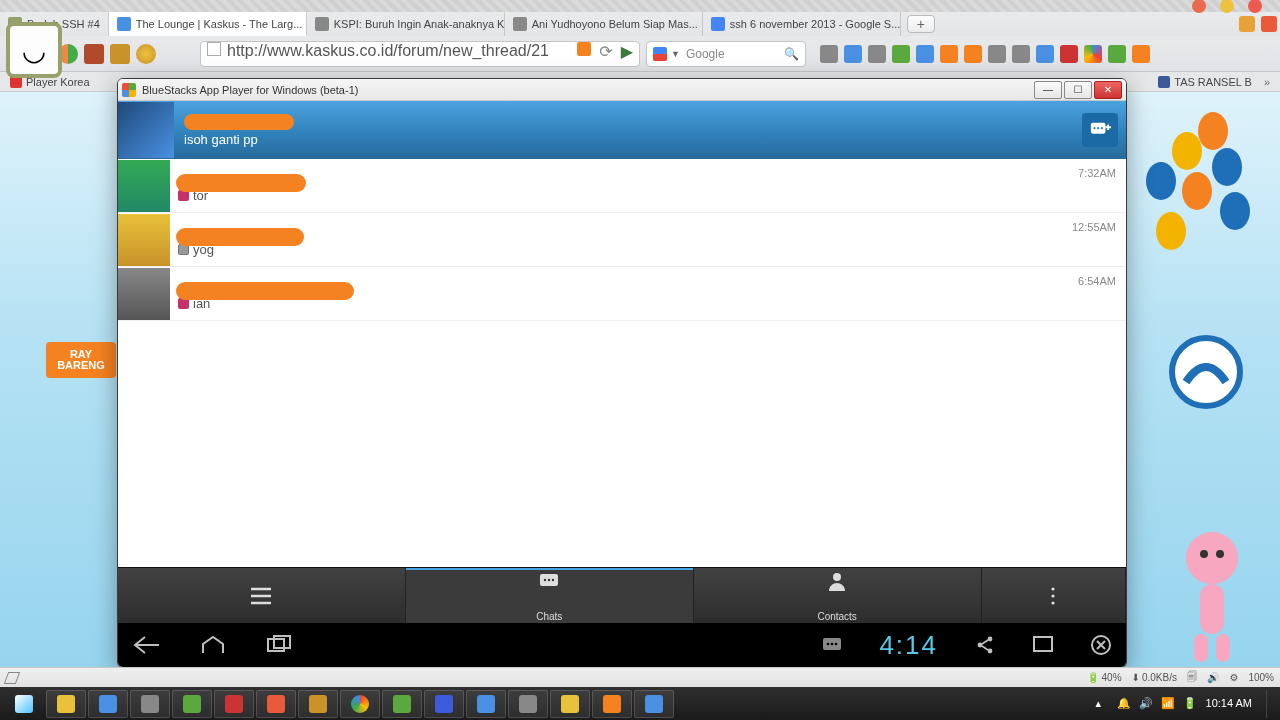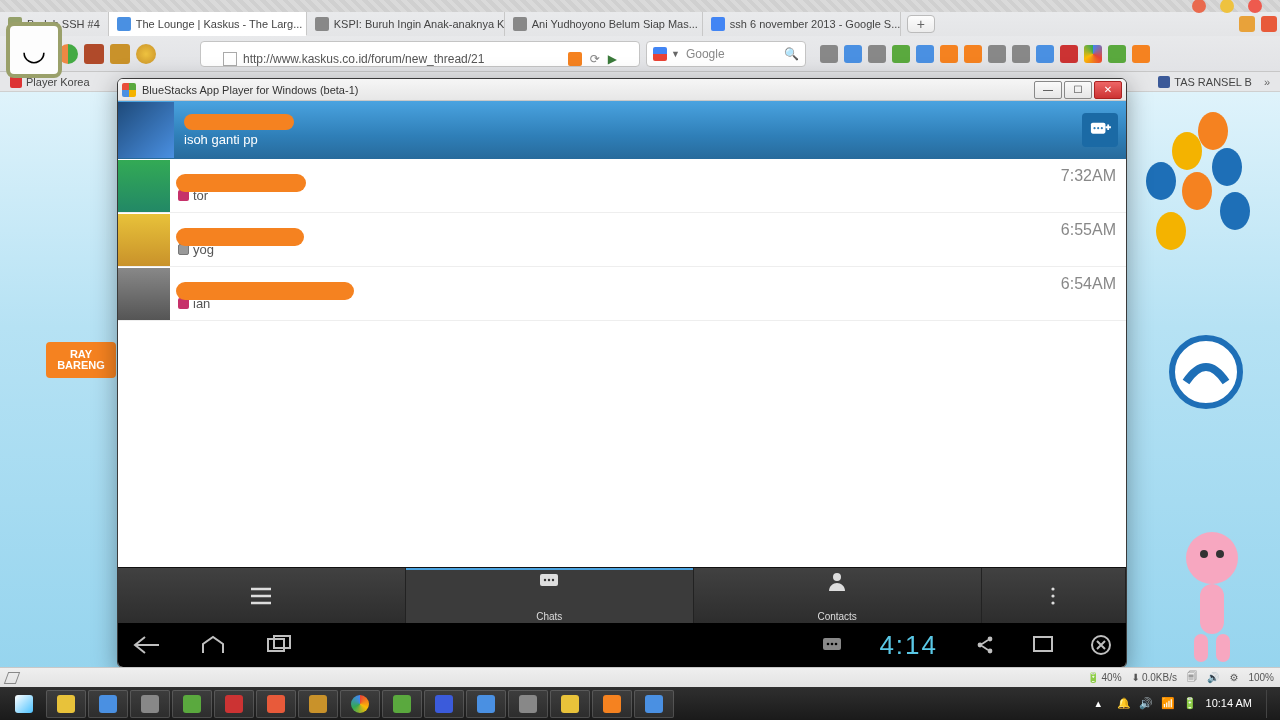--- a/index.html
+++ b/index.html
@@ -18,21 +18,21 @@
 .newtab{width:28px;display:flex;align-items:center;justify-content:center;border:1px solid #bbb;border-radius:4px;margin:3px 6px;background:linear-gradient(#fdfdfd,#ececec);font-size:14px;color:#666}
 .tabstrip .spacer{flex:1}
 .tabstrip .ext{width:16px;height:16px;border-radius:3px;margin:4px 3px}
 
 
 .extbar{height:36px;background:linear-gradient(#e8e9eb,#e2e3e6);display:flex;align-items:center;padding:0 6px;gap:6px;border-bottom:1px solid #c7c7c7}
 .extbar .ico{width:20px;height:20px;border-radius:3px}
 .gap{flex:0 0 32px}
 
 
-.addr{flex:1;max-width:440px;height:26px;background:#fff;border:1px solid #c4c4c4;border-radius:4px;display:flex;align-items:flex-end;padding:0 22px;font-size:12px;color:#555}
+.addr{flex:1;max-width:440px;height:26px;background:#fff;border:1px solid #c4c4c4;border-radius:4px;display:flex;align-items:flex-start;padding:0 6px;font-size:16px;color:#555}
 .addr .pg{width:14px;height:14px;border:1px solid #aaa;margin-right:6px}
 .addr .rss{width:14px;height:14px;background:#f58220;border-radius:2px;margin-left:auto}
 .addr .zap{color:#888;margin:0 8px}
 .addr .go{color:#3a7a3a}
 .search{width:160px;height:26px;background:#fff;border:1px solid #c4c4c4;border-radius:4px;display:flex;align-items:center;padding:0 6px;font-size:12px;color:#888}
 .search .g{width:14px;height:14px;border-radius:2px;background:linear-gradient(#4285f4 50%,#ea4335 50%);margin-right:4px}
 .search .dd{font-size:9px;color:#666;margin-right:6px}
 .search span.q{flex:1}
 .search .mag{color:#666}
 
@@ -78,21 +78,21 @@
 .bbm-header .compose{width:36px;height:34px;background:#1b6aa5;border-radius:4px;display:flex;align-items:center;justify-content:center;color:#fff;font-size:18px}
 
 
 .chat-list{flex:1;background:#fff;overflow-y:auto}
 .chat-row{display:flex;align-items:center;height:54px;border-bottom:1px solid #eee;position:relative}
 .chat-row .avatar{width:52px;height:52px;background:#ccc;flex:none}
 .chat-row .body{flex:1;padding-left:8px;display:flex;flex-direction:column;justify-content:center;position:relative}
 .chat-row .scribble{height:18px;background:#f58220;border-radius:9px;position:absolute;top:6px;left:6px}
 .chat-row .snip{margin-top:20px;font-size:13px;color:#555;display:flex;align-items:center;gap:4px}
 .chat-row .stat{width:11px;height:11px;border-radius:2px}
-.chat-row .time{position:absolute;right:10px;top:8px;font-size:16px;color:#888}
+.chat-row .time{position:absolute;right:10px;top:8px;font-size:11px;color:#888}
 
 
 .bbm-tabs{height:56px;background:linear-gradient(#414141,#2d2d2d);display:flex;border-top:1px solid #111}
 .bbm-tab{flex:1;display:flex;flex-direction:column;align-items:center;justify-content:center;color:#ddd;font-size:10px;border-right:1px solid #222;gap:19px}
 .bbm-tab.active{background:#3b3b3b;box-shadow:inset 0 2px 0 #4aa3e0}
 .bbm-tab .ic{width:22px;height:22px;display:flex;align-items:center;justify-content:center}
 
 
 .android-bar{height:44px;background:#000;display:flex;align-items:center;padding:0 14px;gap:36px;color:#bfbfbf}
 .android-bar .nav{width:30px;height:22px;display:flex;align-items:center;justify-content:center}
@@ -285,21 +285,21 @@
     </div>
     <div class="chat-row">
       <div class="avatar" style="background:linear-gradient(#e8c23a,#c9922a)"></div>
       <div class="body">
         <div class="scribble" style="width:128px"></div>
         <div class="snip">
             <div class="stat" style="background:#999;border:1px solid #777"></div>
             <span>yog</span>
           </div>
       </div>
-      <div class="time">6:55AM</div>
+      <div class="time">12:55AM</div>
     </div>
     <div class="chat-row">
       <div class="avatar" style="background:linear-gradient(#888,#555)"></div>
       <div class="body">
         <div class="scribble" style="width:178px"></div>
         <div class="snip">
             <div class="stat" style="background:#c6316a"></div>
             <span>ian</span>
           </div>
       </div>

